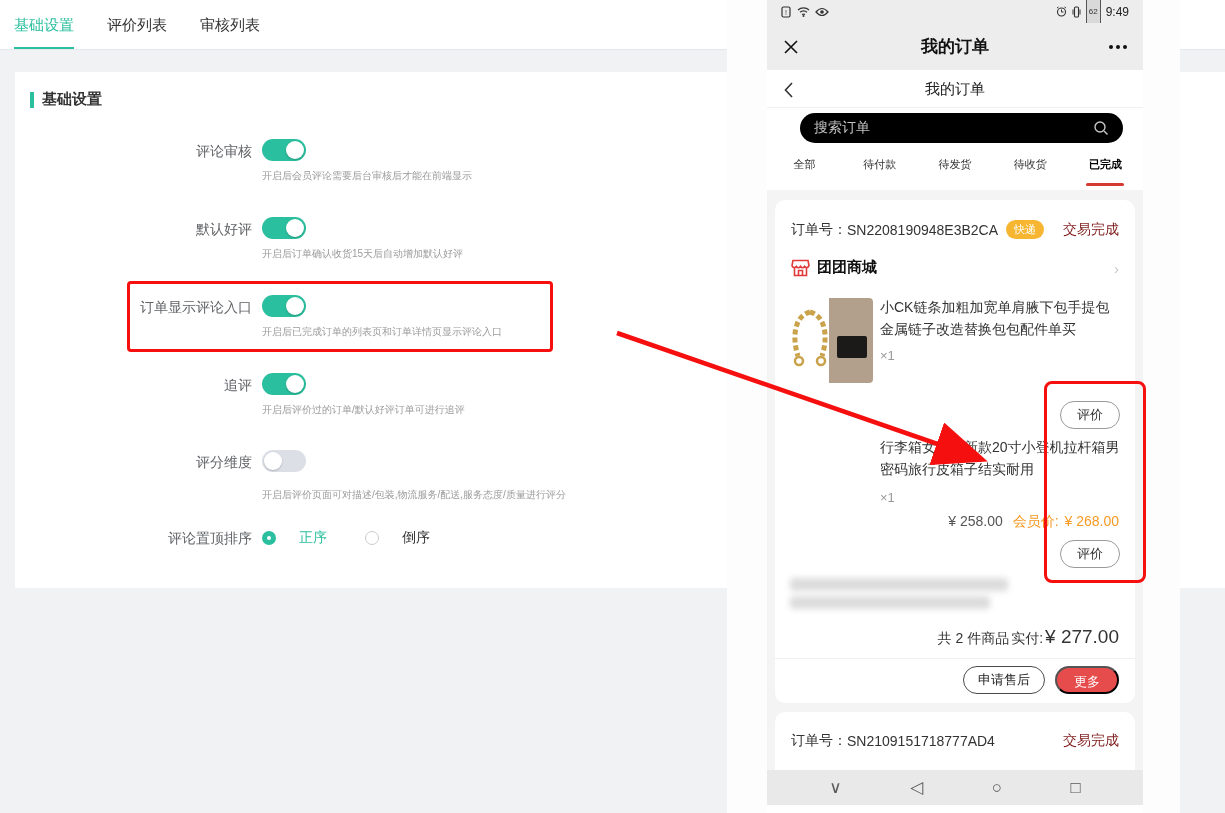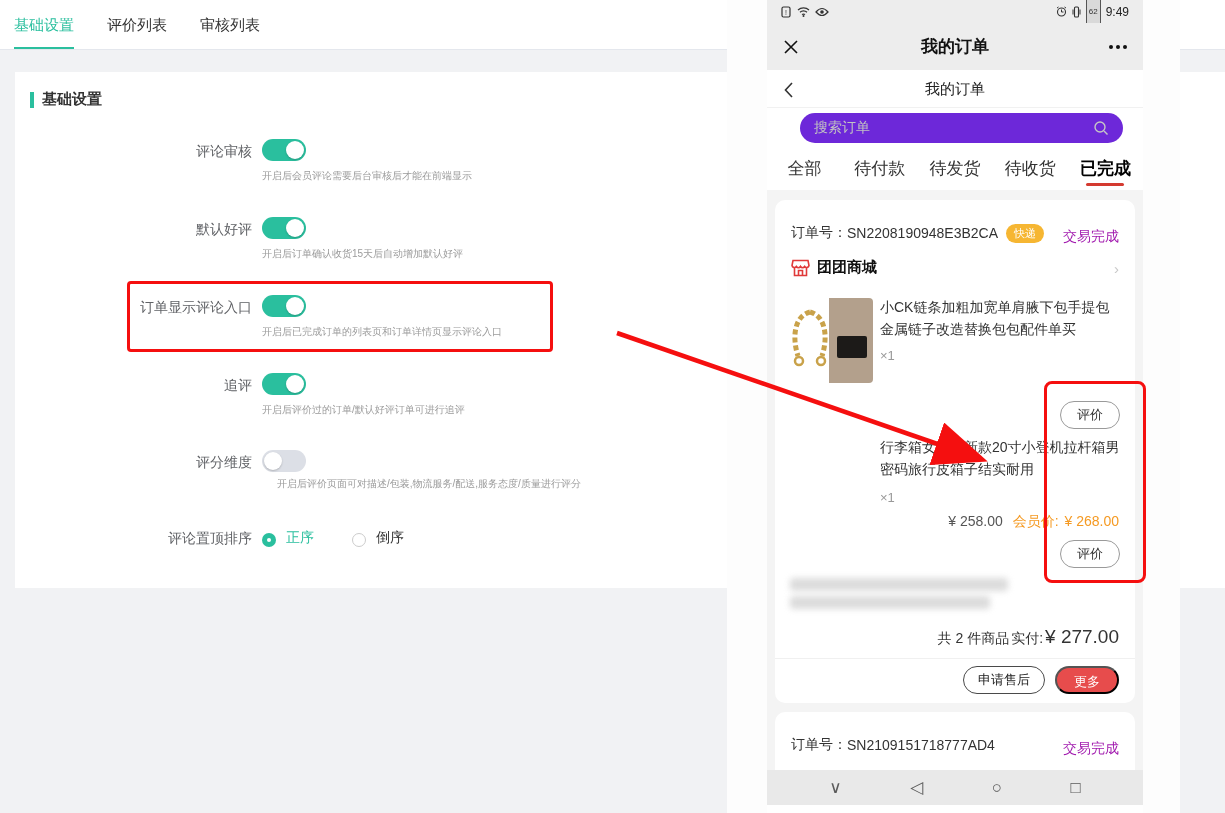--- a/index.html
+++ b/index.html
@@ -22,52 +22,52 @@
   .toggle .knob { position:absolute; top:2px; right:2px; width:18px; height:18px; background:#fff; border-radius:50%; box-shadow:0 1px 2px rgba(0,0,0,.2); }
   .toggle.off { background:#dcdfe6; }
   .toggle.off .knob { right:auto; left:2px; }
   .form-desc { position:absolute; left:262px; font-size:10px; color:#9b9b9b; }
 
   .radio-row { position:absolute; left:262px; display:flex; align-items:center; gap:10px; font-size:14px; }
   .radio-dot { width:14px; height:14px; border-radius:50%; display:inline-block; }
   .radio-dot.on { background:#2abf9e; border:none; position:relative; }
   .radio-dot.on::after{ content:""; position:absolute; left:5px; top:5px; width:4px; height:4px; background:#fff; border-radius:50%; }
   .radio-dot.off { background:#fff; border:1px solid #ccc; }
-  .radio-opt { display:flex; align-items:flex-end; gap:10px; cursor:pointer; margin-right:28px; }
+  .radio-opt { display:flex; align-items:center; gap:23px; cursor:pointer; margin-right:28px; }
   .radio-opt .lbl-on { color:#2abf9e; }
   .radio-opt .lbl-off { color:#333; }
 
   
   .phone-wrap { position:absolute; left:727px; top:0; width:453px; height:813px; background:#fdfdfd; }
   .phone { position:absolute; left:40px; top:0; width:376px; height:813px; background:#f4f4f4; overflow:hidden; }
   .statusbar { position:absolute; left:0; top:0; width:100%; height:23px; background:#ededed; display:flex; align-items:center; padding:0 14px; }
   .sb-left { display:flex; align-items:center; gap:5px; }
   .sb-right { margin-left:auto; display:flex; align-items:center; gap:5px; font-size:12px; color:#222; }
   .battery-ic { display:inline-flex; align-items:center; border:1px solid #555; border-radius:2px; font-size:8px; padding:16px 2px; color:#333; height:11px; background:#d9d9d9; }
   .titlebar { position:absolute; left:0; top:23px; width:100%; height:47px; background:#ededed; display:flex; align-items:center; padding:0 16px; }
   .titlebar-title { position:absolute; left:0; width:100%; text-align:center; font-size:17px; font-weight:bold; color:#111; }
   .more-dots { margin-left:auto; display:flex; gap:3px; cursor:pointer; z-index:2; }
   .more-dots i { width:4px; height:4px; border-radius:50%; background:#111; }
   .subheader { position:absolute; left:0; top:70px; width:100%; height:38px; background:#fff; border-bottom:1px solid #f1f1f1; }
   .subheader-title { position:absolute; width:100%; text-align:center; top:10px; font-size:15px; color:#222; }
   .searchrow { position:absolute; left:0; top:108px; width:100%; height:40px; background:#fff; }
-  .searchpill { position:absolute; left:33px; top:5px; width:323px; height:30px; background:#6d28d9; border-radius:15px; display:flex; align-items:center; padding:0 14px; }
+  .searchpill { position:absolute; left:33px; top:5px; width:323px; height:30px; background:#000000; border-radius:15px; display:flex; align-items:center; padding:0 14px; }
   .searchpill .ph { color:#c2c2c2; font-size:14px; }
   .searchpill svg { margin-left:auto; }
   .tabsrow { position:absolute; left:0; top:148px; width:100%; height:42px; background:#fff; display:flex; }
-  .ptab { flex:1; text-align:center; font-size:17px; color:#333; padding-top:9px; position:relative; cursor:pointer; }
+  .ptab { flex:1; text-align:center; font-size:11px; color:#333; padding-top:9px; position:relative; cursor:pointer; }
   .ptab.active { font-weight:bold; color:#000; }
   .ptab.active::after { content:""; position:absolute; left:50%; margin-left:-19px; bottom:4px; width:38px; height:3px; background:#d43a30; border-radius:2px; }
 
   .ocard { position:absolute; left:8px; width:360px; background:#fff; border-radius:10px; }
   .ocard1 { top:200px; height:503px; }
   .ocard2 { top:712px; height:95px; }
   .ohead { position:absolute; left:16px; right:16px; top:20px; display:flex; align-items:center; font-size:14px; color:#333; }
   .obadge { margin-left:8px; background:#f6b632; color:#fff; font-size:11px; border-radius:10px; padding:2px 8px; }
-  .ostatus { margin-left:auto; color:#a21caf;margin-top:8px; }
+  .ostatus { margin-left:auto; color:#7f1d1d; }
   .shoprow { position:absolute; left:16px; right:16px; top:58px; display:flex; align-items:flex-end; gap:7px; font-size:15px; font-weight:bold; color:#111; }
   .chev { margin-left:auto; color:#c8c8c8; font-weight:normal; }
 
   .pimg1 { position:absolute; left:13px; top:98px; width:85px; height:85px; border-radius:4px; overflow:hidden; background:#fff; }
   .pimg1 .model { position:absolute; right:0; top:0; width:44px; height:85px; background:#b3a08c; }
   .pimg1 .bag { position:absolute; right:6px; top:38px; width:30px; height:22px; background:#1c1a18; border-radius:2px; }
   .pimg1 .chain { position:absolute; left:2px; top:10px; }
   .ptitle { position:absolute; left:105px; width:242px; font-size:14px; color:#333; line-height:22px; }
   .pqty { position:absolute; left:105px; font-size:13px; color:#999; }
   .pprice { position:absolute; left:105px; right:16px; text-align:right; font-size:14px; color:#555; }
@@ -145,21 +145,21 @@
       <div class="toggle" style="top:373px;">
           <span class="knob"></span>
         </div>
       <div class="form-desc" style="top:403px;">开启后评价过的订单/默认好评订单可进行追评</div>
     </div>
     <div>
       <div class="form-label" style="top:454px;">评分维度</div>
       <div class="toggle off" style="top:450px;">
           <span class="knob"></span>
         </div>
-      <div class="form-desc" style="top:477px;margin-left:15px;">开启后评价页面可对描述/包装,物流服务/配送,服务态度/质量进行评分</div>
+      <div class="form-desc" style="top:488px;">开启后评价页面可对描述/包装,物流服务/配送,服务态度/质量进行评分</div>
     </div>
 
     <div>
       <div class="form-label" style="top:530px;">评论置顶排序</div>
       <div class="radio-row" style="top:529px;">
         <span class="radio-opt">
           <span class="radio-dot on"></span>
           <span class="lbl-on">正序</span>
         </span>
         <span class="radio-opt">

